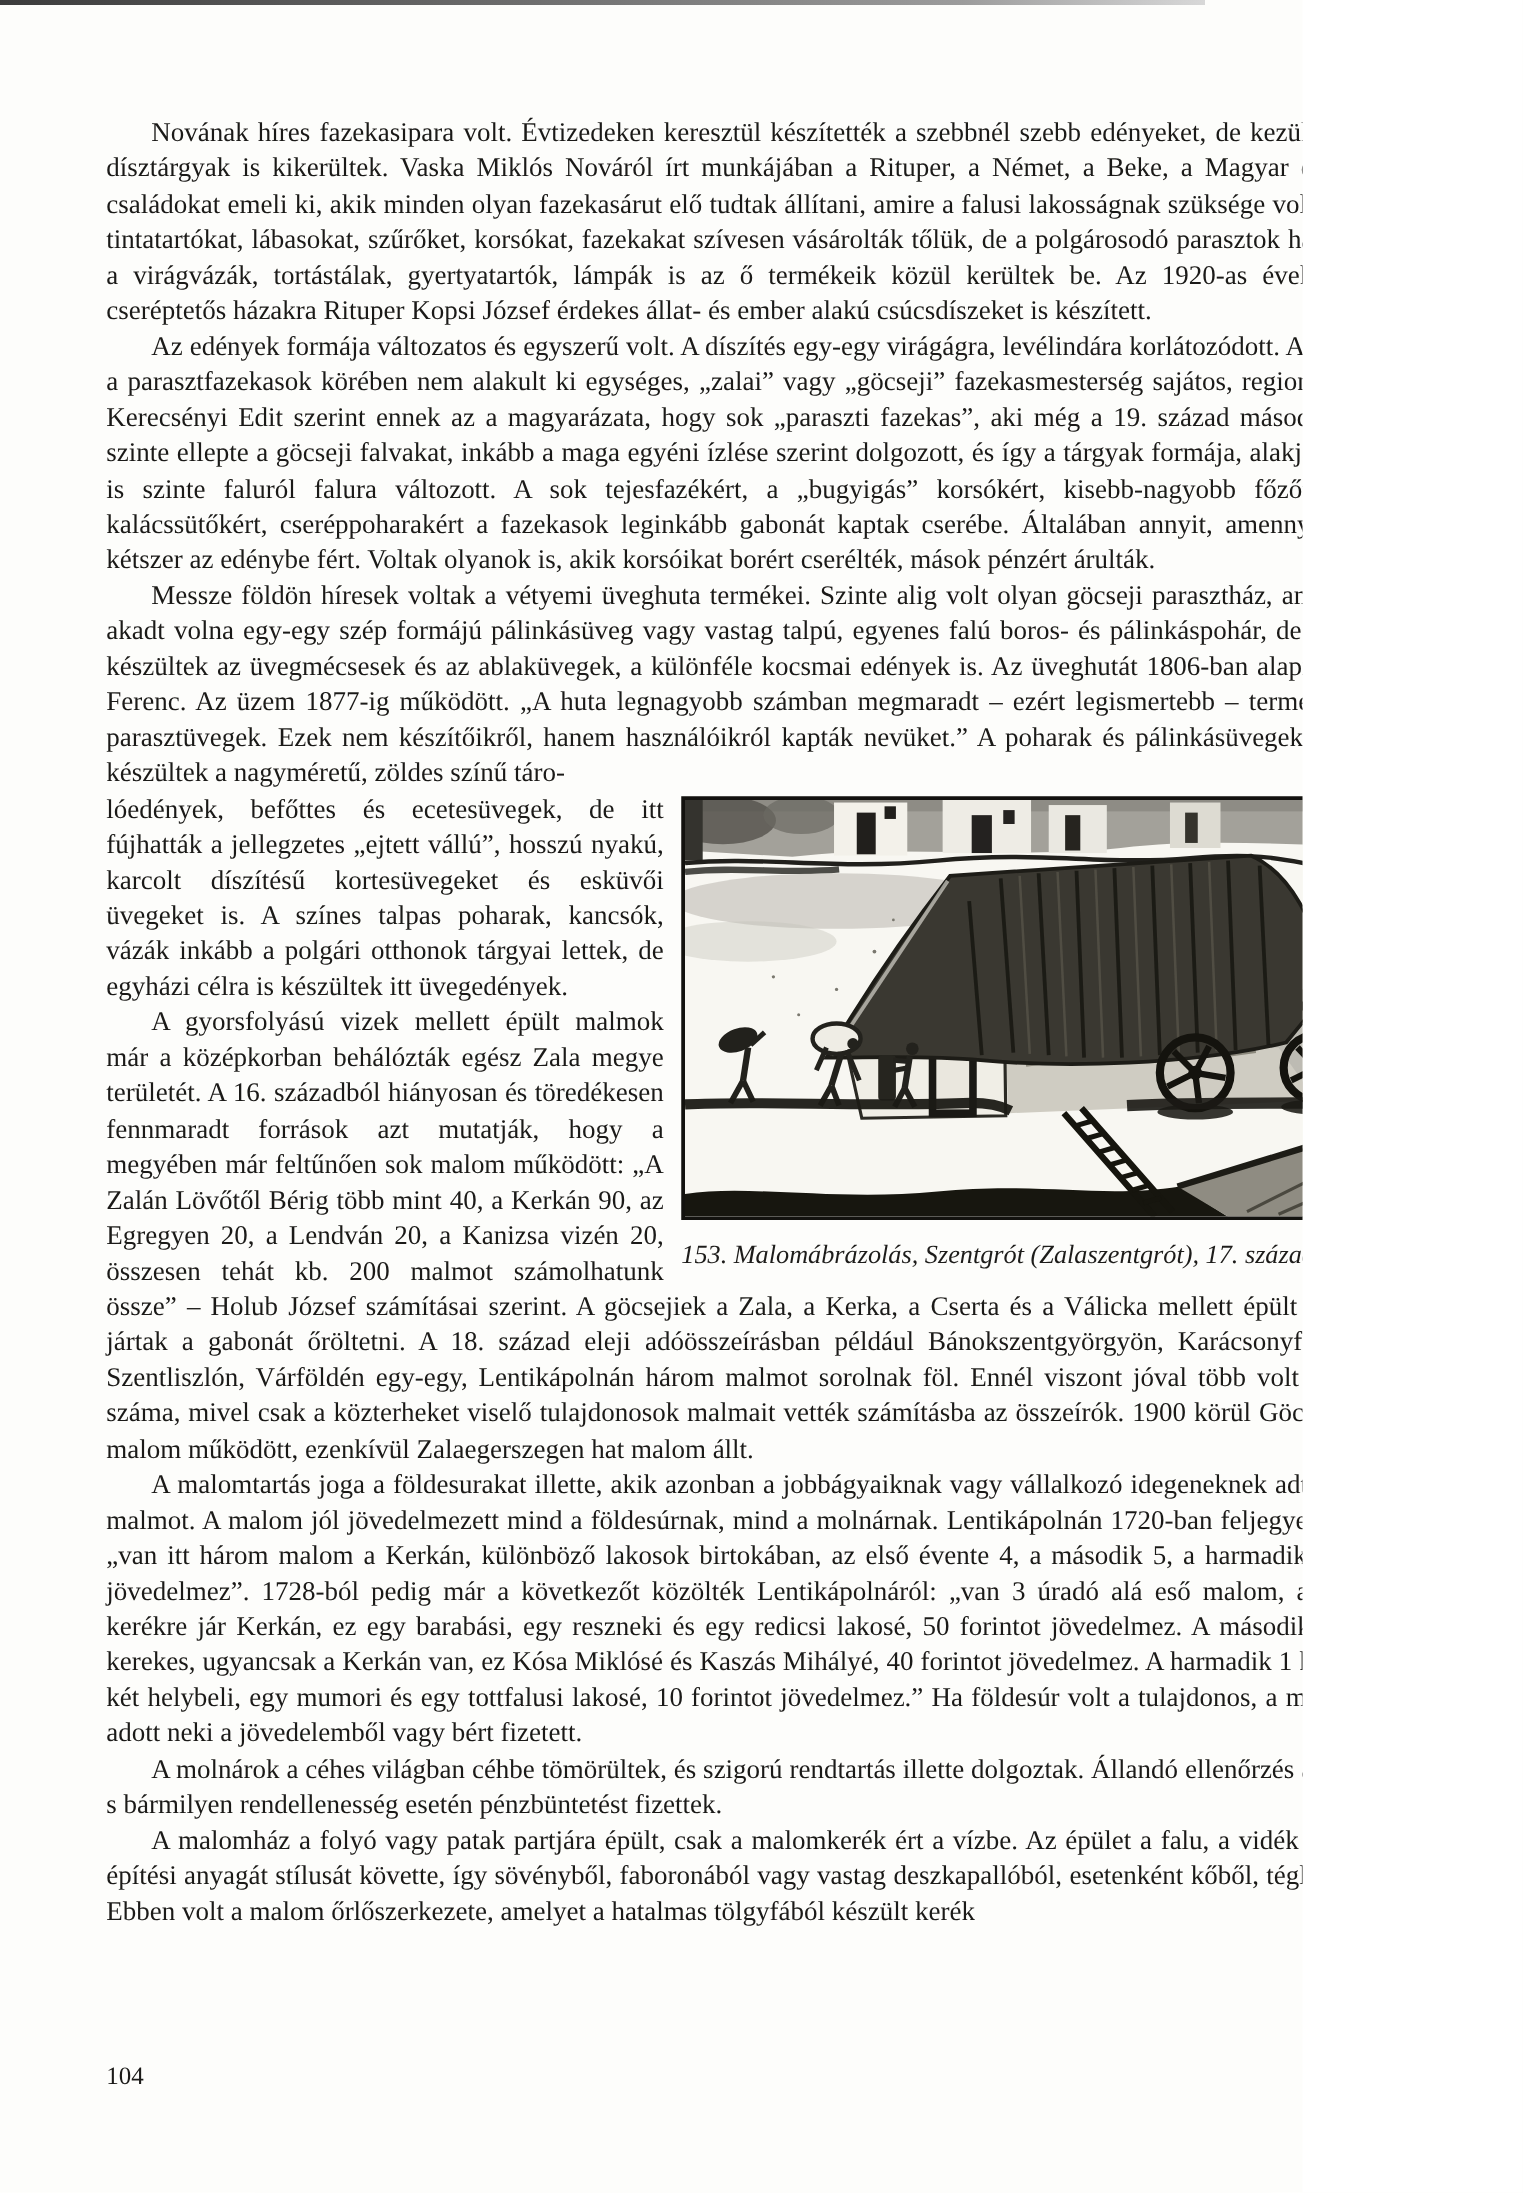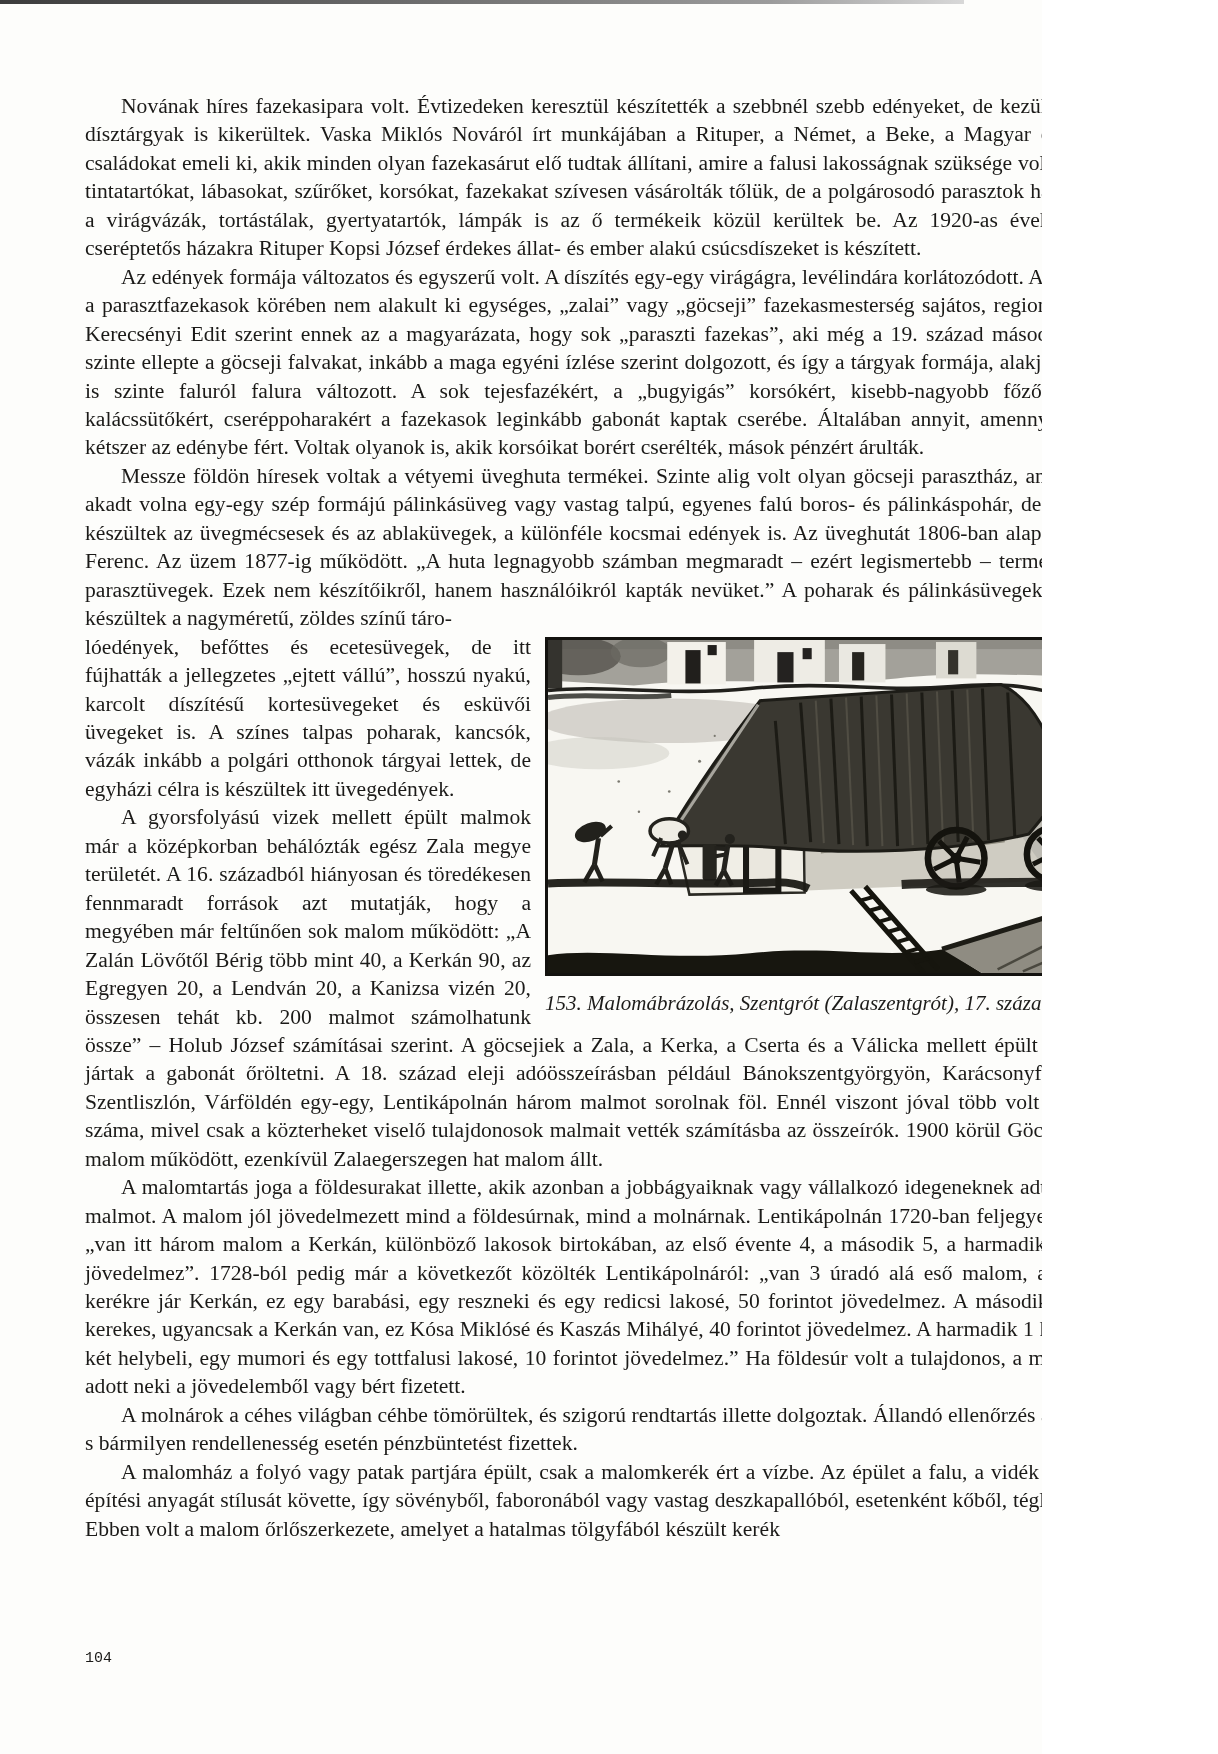--- a/index.html
+++ b/index.html
@@ -42,22 +42,21 @@
     font-style: italic;
     text-align: left;
     font-size: 21px;
     line-height: 26px;
     margin-top: 14px;
     color: #1d1c1a;
   }
   .page-number {
     position: absolute;
     left: 85px; top: 1650px;
-    font-size: 15px;
-    font-family: Liberation Mono, monospace;
+    font-size: 20px;
   }
 </style>
 </head>
 <body>
 
 <div class="page">
   <div class="scan-line"></div>
 
   <main class="text-block">
     <p class="para">Novának híres fazekasipara volt. Évtizedeken keresztül készítették a szebbnél szebb edényeket, de kezük alól szép dísztárgyak is kikerültek. Vaska Miklós Nováról írt munkájában a Rituper, a Német, a Beke, a Magyar és a Varga családokat emeli ki, akik minden olyan fazekasárut elő tudtak állítani, amire a falusi lakosságnak szüksége volt. A cserép tintatartókat, lábasokat, szűrőket, korsókat, fazekakat szívesen vásárolták tőlük, de a polgárosodó parasztok háztartásába a virágvázák, tortástálak, gyertyatartók, lámpák is az ő termékeik közül kerültek be. Az 1920-as években épült cseréptetős házakra Rituper Kopsi József érdekes állat- és ember alakú csúcsdíszeket is készített.</p>

